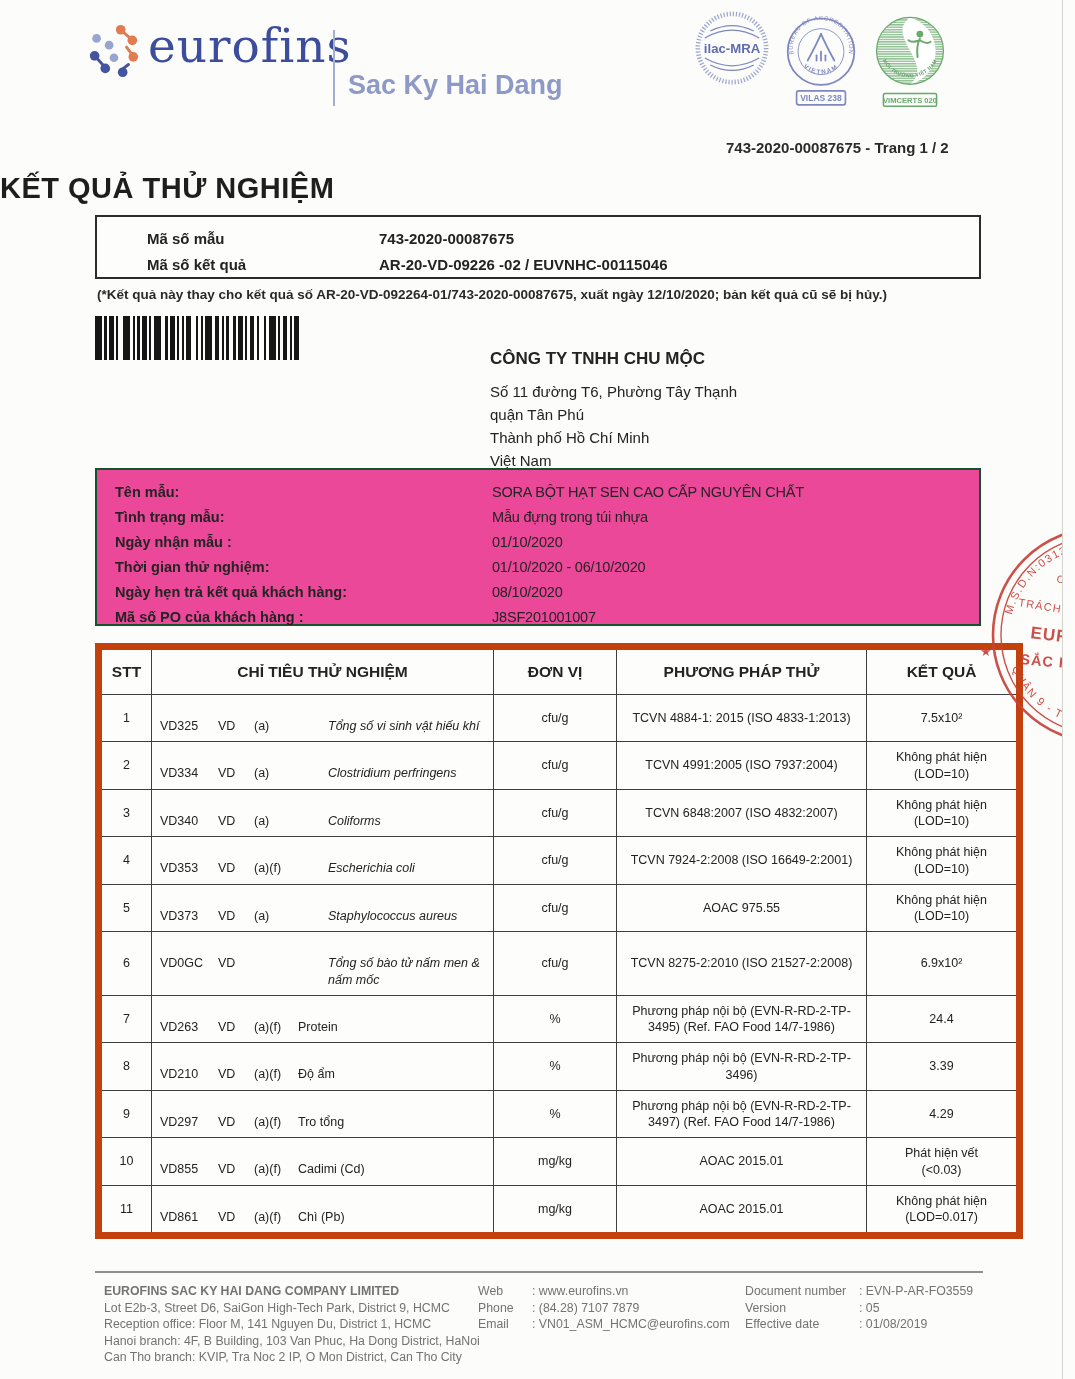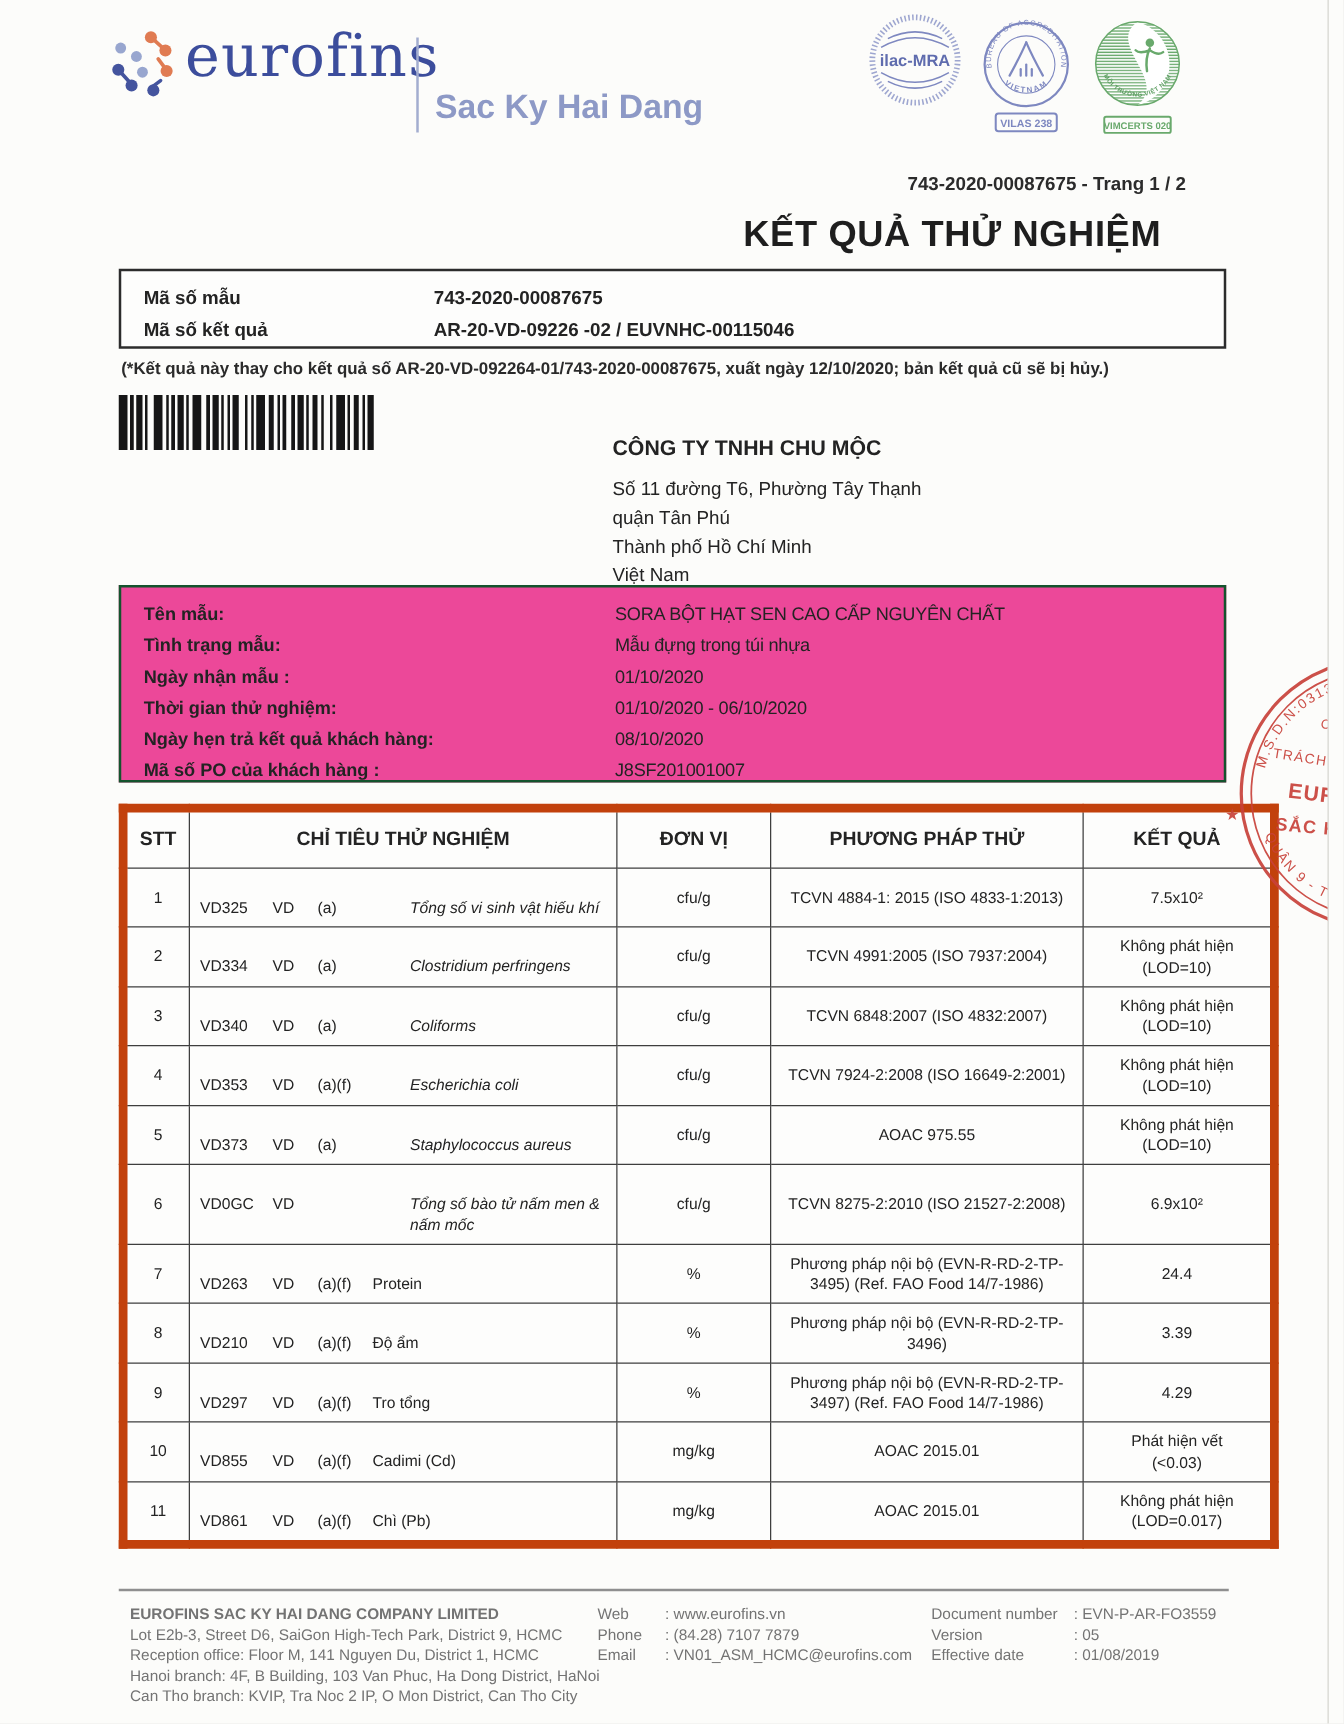--- a/index.html
+++ b/index.html
@@ -10,27 +10,27 @@
   
   .logo-icon{position:absolute;left:84px;top:22px;}
   .brand{position:absolute;left:148px;top:18px;font-family:"DejaVu Serif",serif;
          font-size:47px;color:#3c4d9c;letter-spacing:1px;}
   .div-v{position:absolute;left:333px;top:30px;width:2px;height:76px;background:#a3adcf;}
   .subsidiary{position:absolute;left:348px;top:70px;font-size:27px;font-weight:bold;color:#8d99c6;}
   .badges{position:absolute;left:694px;top:10px;display:flex;gap:14px;align-items:flex-start;}
   .doc-ref{position:absolute;left:726px;top:139px;font-size:15px;font-weight:bold;color:#2b2b2b;}
 
   
-  .title{position:absolute;left:0;width:929px;top:172px;text-align:right;
+  .title{position:absolute;left:0;width:929px;top:172px;text-align:left;
          font-size:29px;font-weight:bold;letter-spacing:.5px;color:#1e1e1e;}
 
   
   .id-box{position:absolute;left:95px;top:215px;width:886px;height:64px;
           border:2px solid #2c2c2c;padding-top:9px;box-sizing:border-box;background:#fdfdfc;}
-  .id-row{display:flex;line-height:26px;font-size:15px;font-weight:bold;}
+  .id-row{display:flex;line-height:26px;font-size:15px;font-weight:bold;margin-left:32px;}
   .id-row .lbl{margin-left:18px;width:232px;}
   .note{position:absolute;left:97px;top:287px;font-size:13.5px;font-weight:bold;color:#2a2a2a;}
 
   
   .barcode{position:absolute;left:95px;top:316px;height:44px;display:flex;align-items:stretch;}
   .bc-bar{background:#161616;}
   .bc-gap{background:transparent;}
   .customer{position:absolute;left:490px;top:308px;margin-top:41px;}
   .customer .cname{font-size:17px;font-weight:bold;margin-bottom:11px;}
   .customer .aline{font-size:15px;line-height:23px;}

